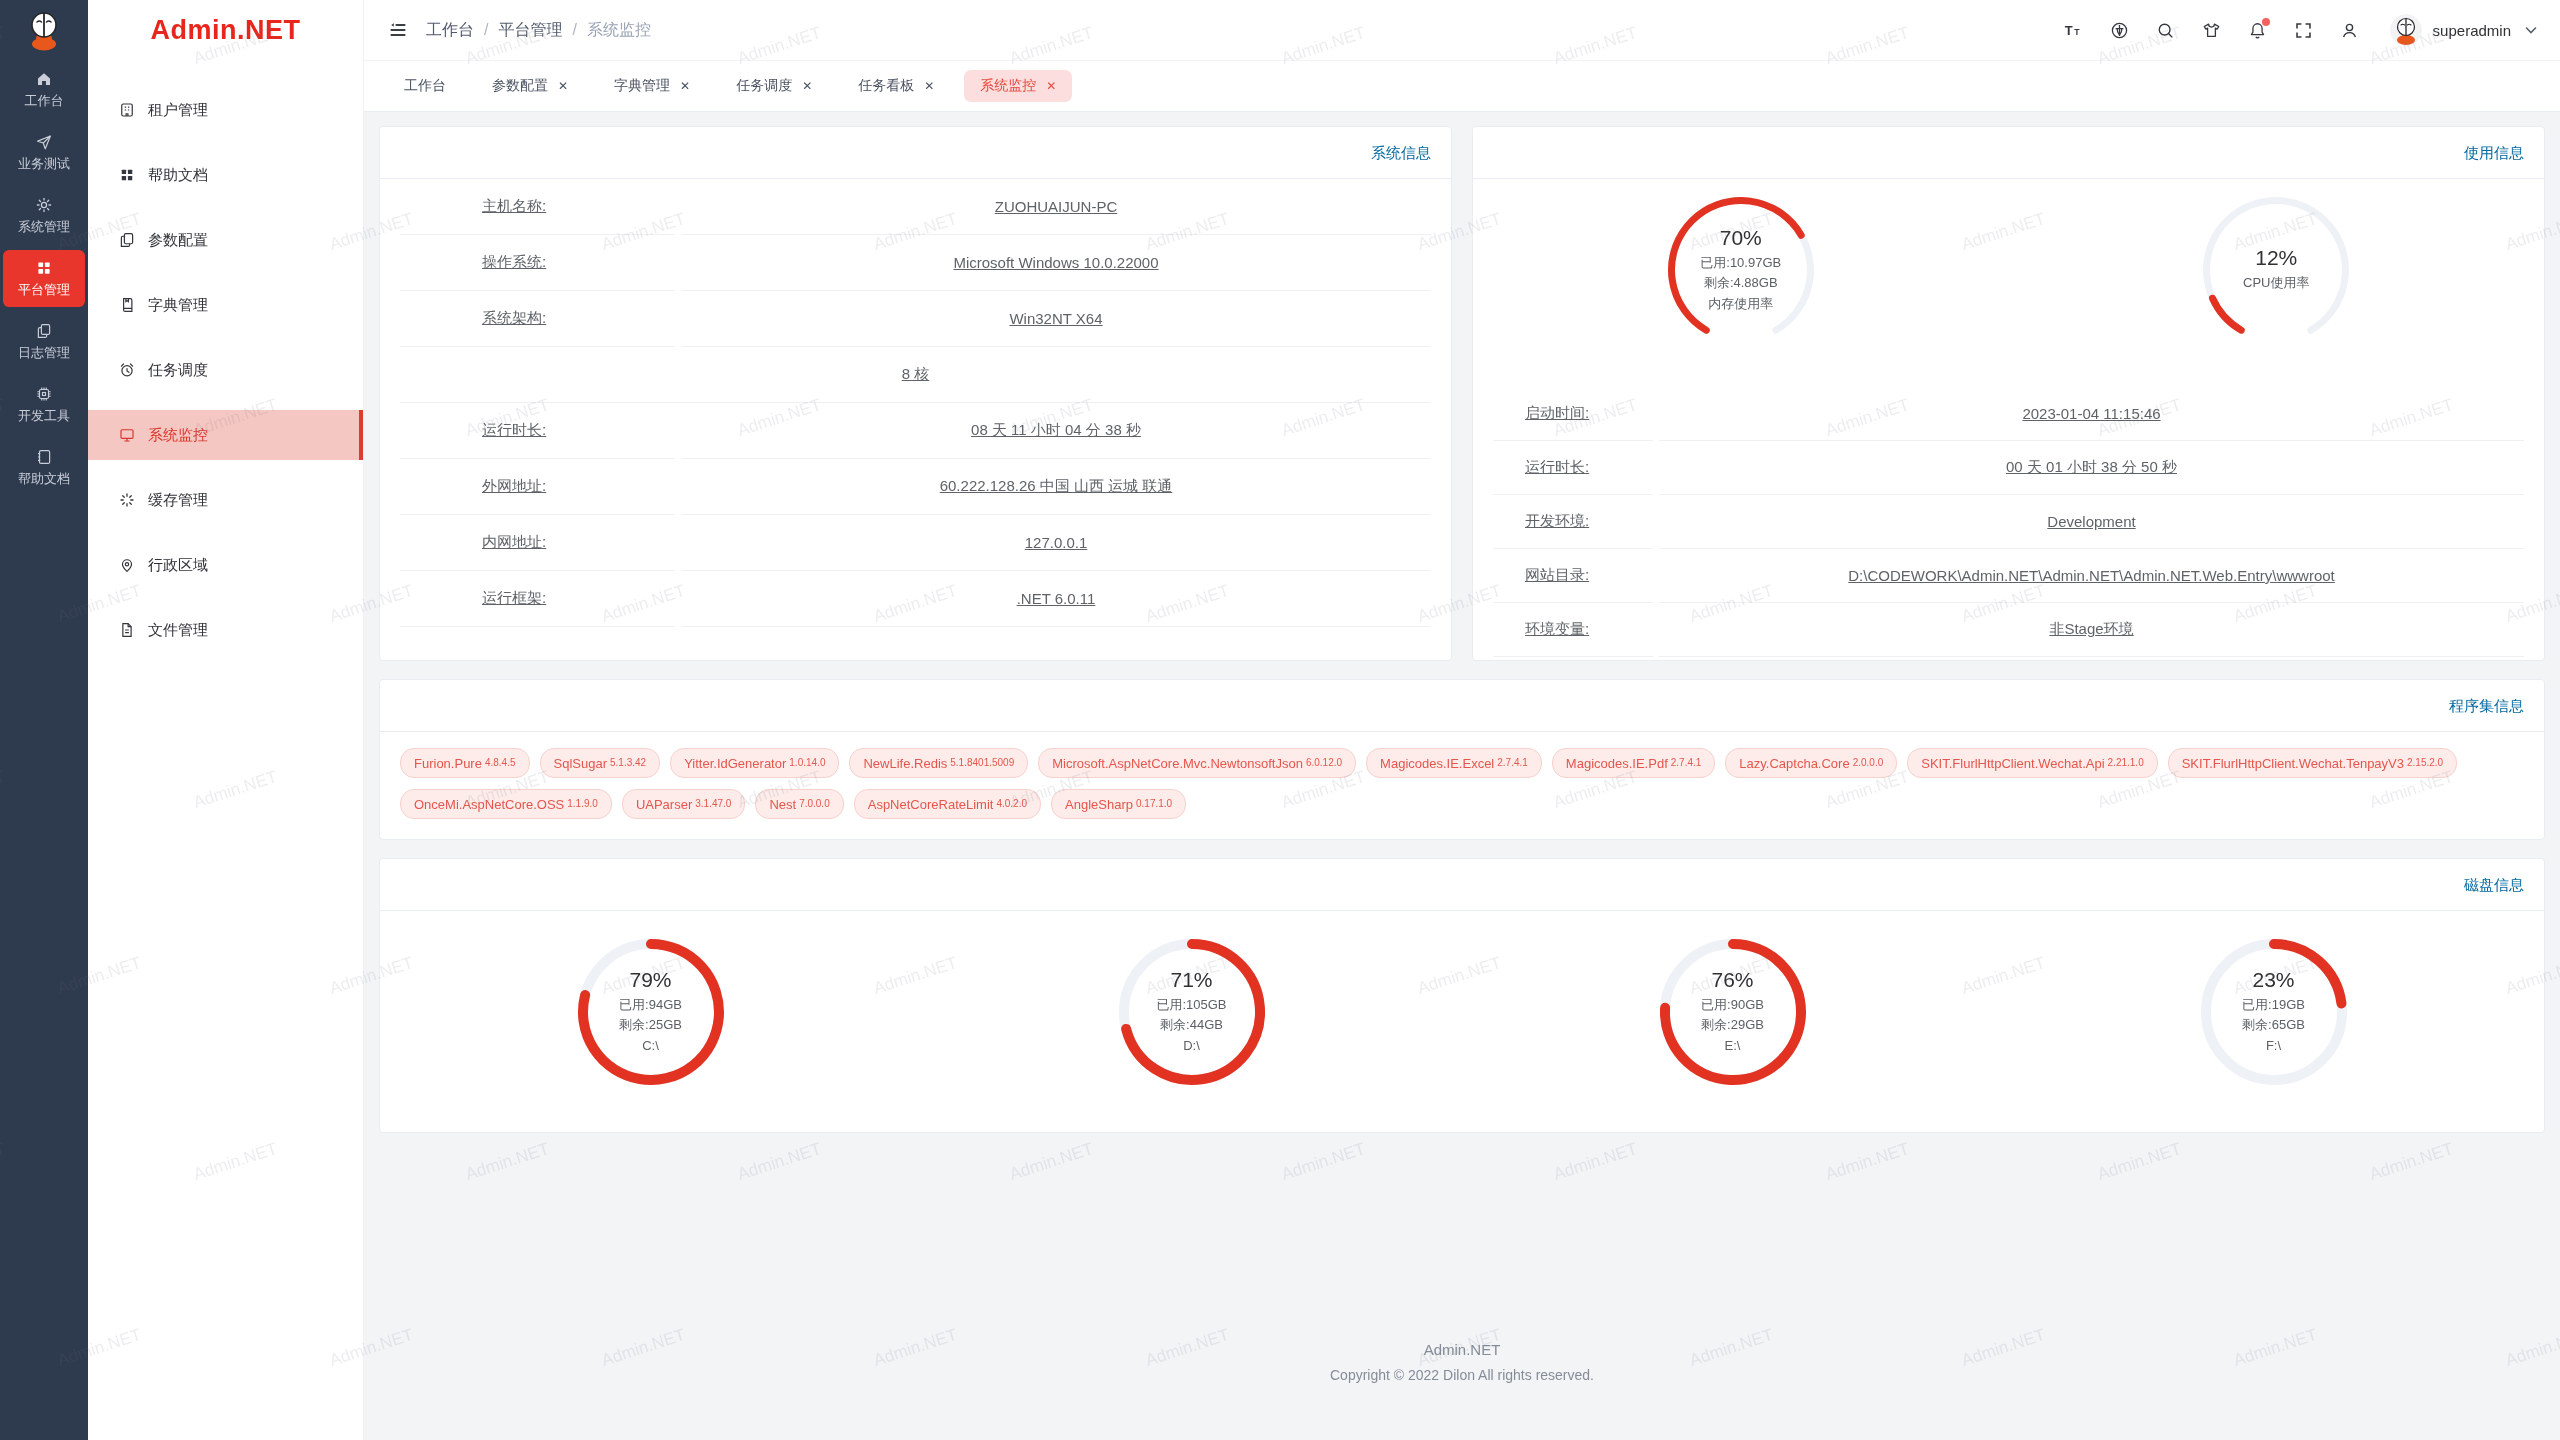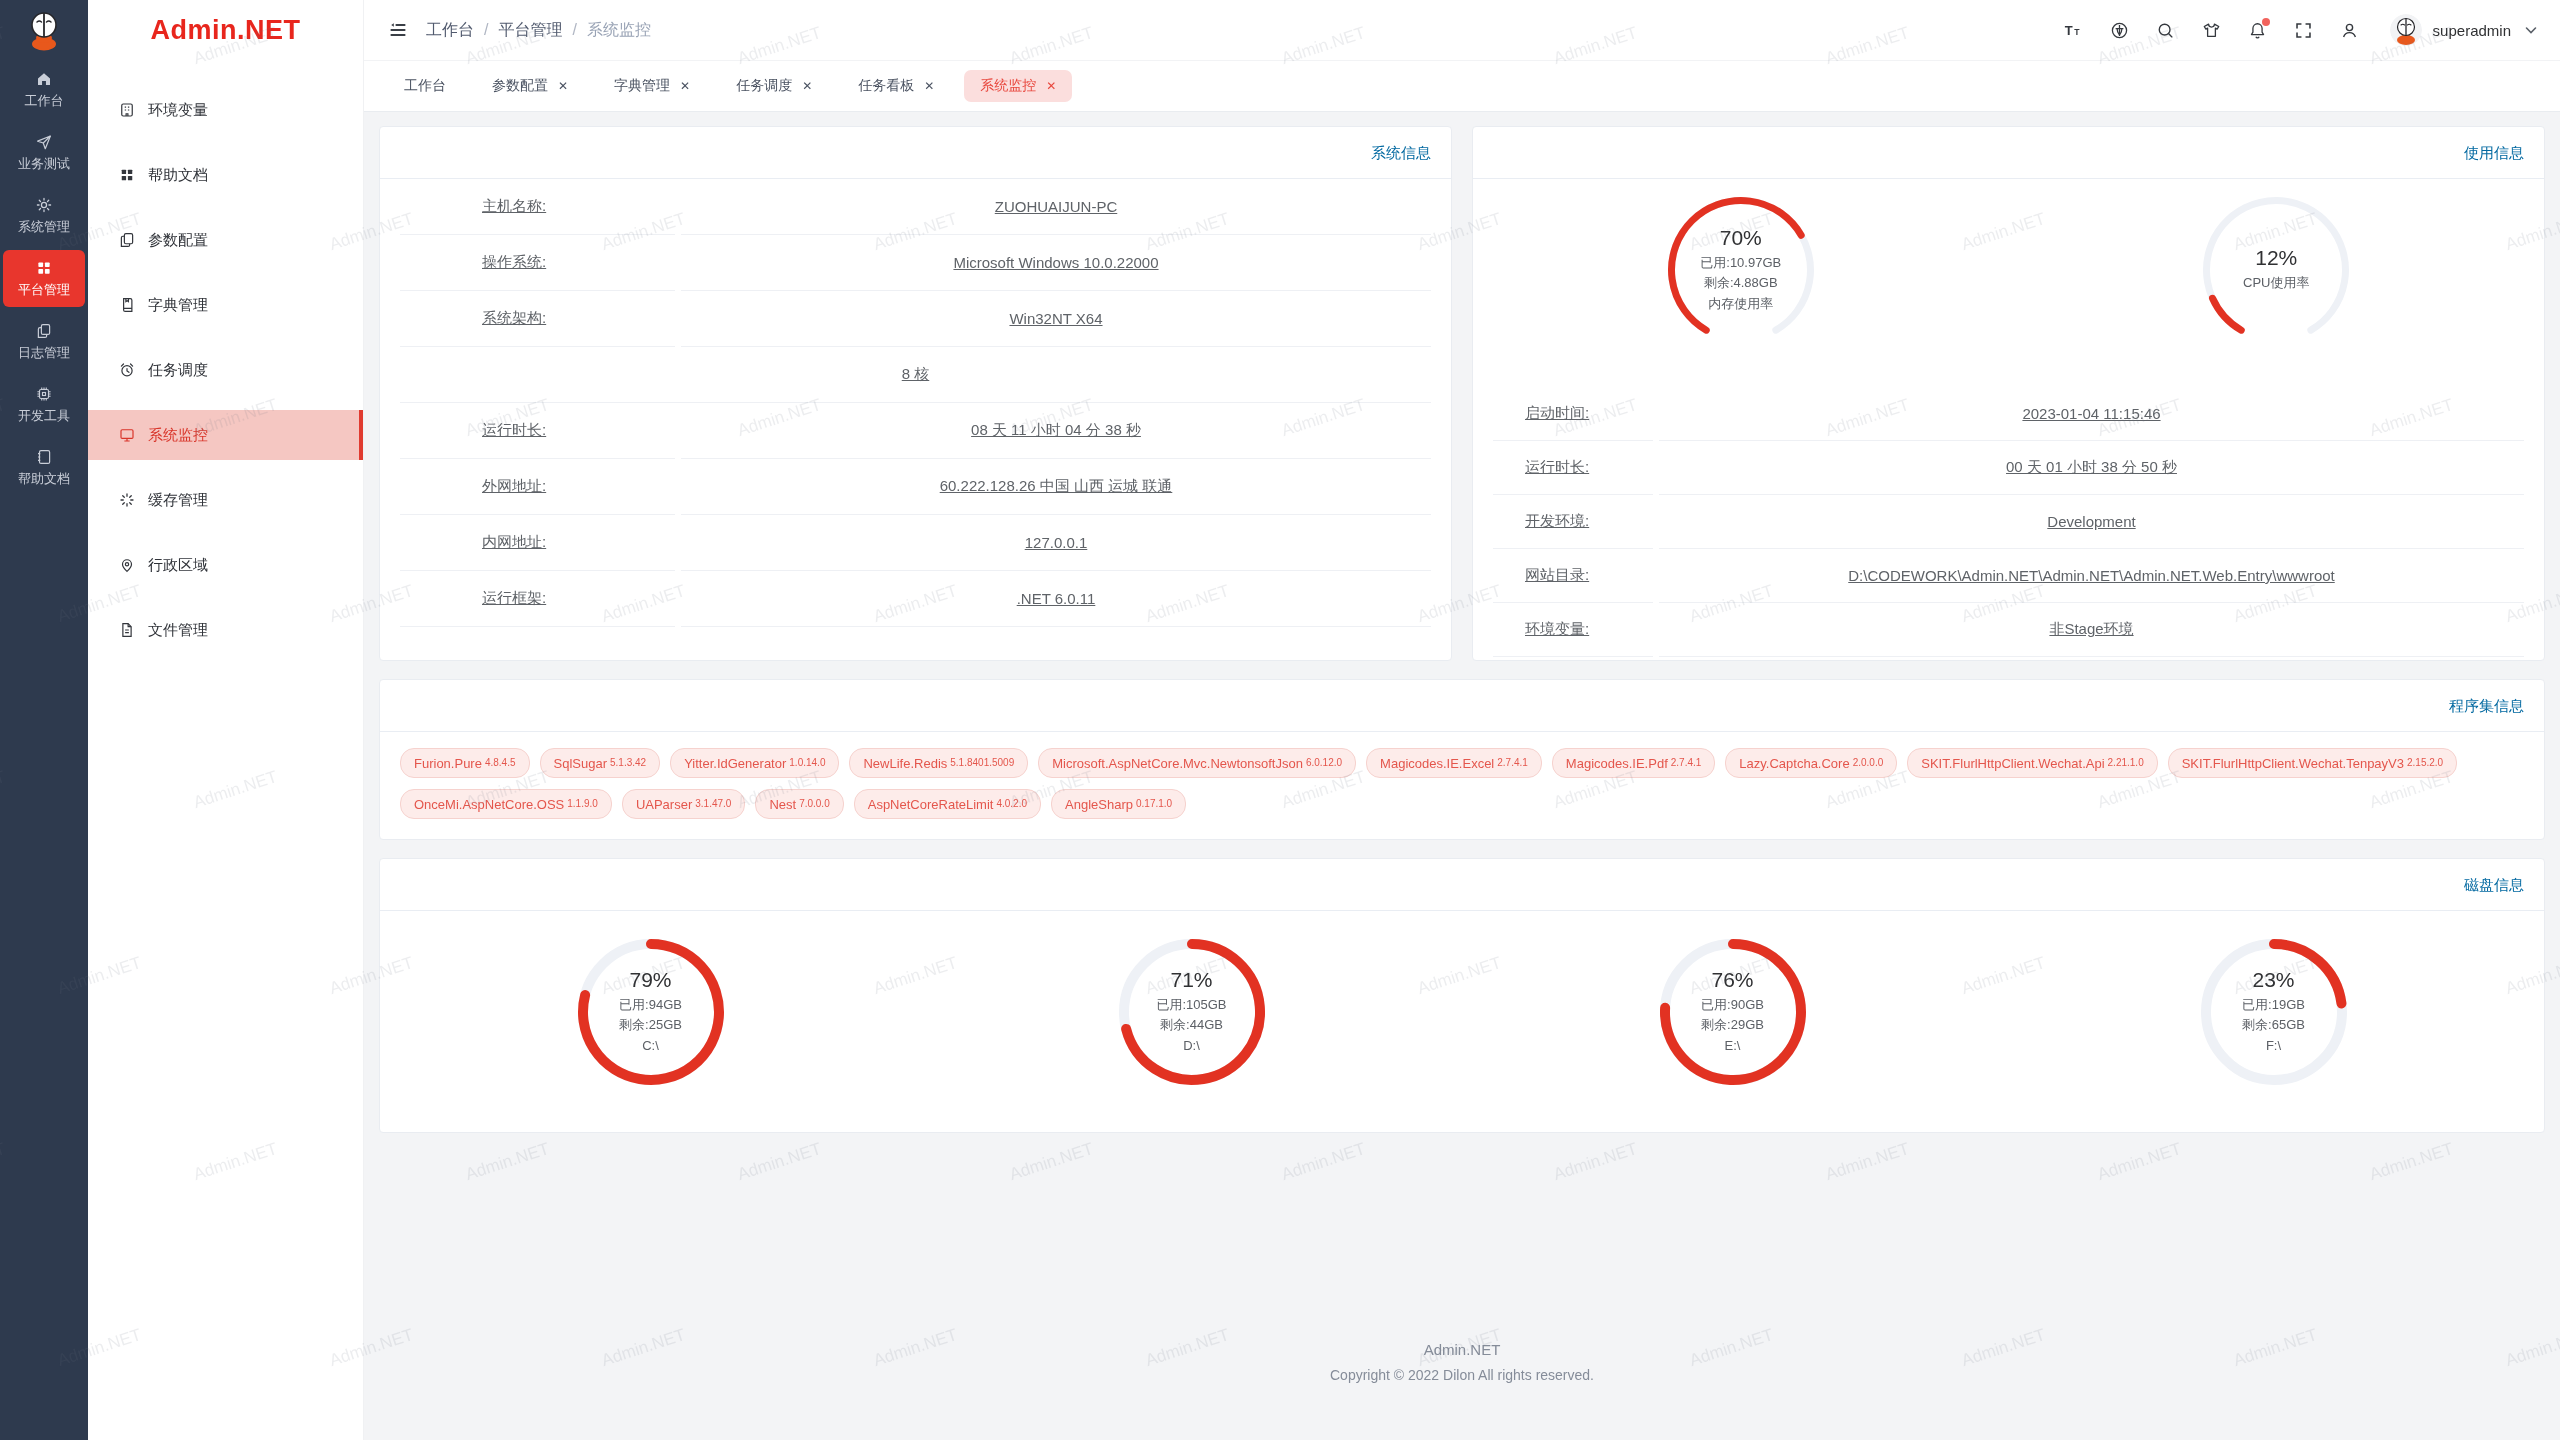--- a/index.html
+++ b/index.html
@@ -163,21 +163,21 @@
   </aside>
 
   <aside class="sidebar">
     <div class="side-logo">Admin.NET</div>
     <nav class="menu">
       <div class="menu-item">
         <svg class="mic" viewBox="0 0 24 24" fill="none" stroke="currentColor" stroke-width="1.6">
             <rect x="5" y="4" width="14" height="16" rx="2"></rect>
             <path d="M9 8.2h1.8M13.2 8.2H15M9 12h1.8M13.2 12H15M10.8 20v-3h2.4v3"></path>
           </svg>
-        <span>环境变量</span>
+        <span>租户管理</span>
       </div>
       <div class="menu-item">
         <svg class="mic" viewBox="0 0 24 24" fill="currentColor">
             <rect x="5" y="5" width="5.8" height="5.8" rx="0.8"></rect>
             <rect x="13.2" y="5" width="5.8" height="5.8" rx="0.8"></rect>
             <rect x="5" y="13.2" width="5.8" height="5.8" rx="0.8"></rect>
             <rect x="13.2" y="13.2" width="5.8" height="5.8" rx="0.8"></rect>
           </svg>
         <span>帮助文档</span>
       </div>

